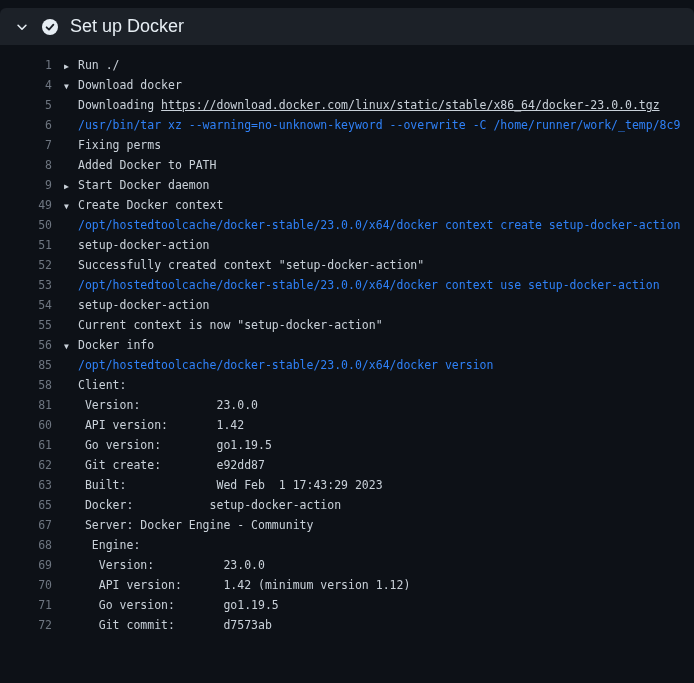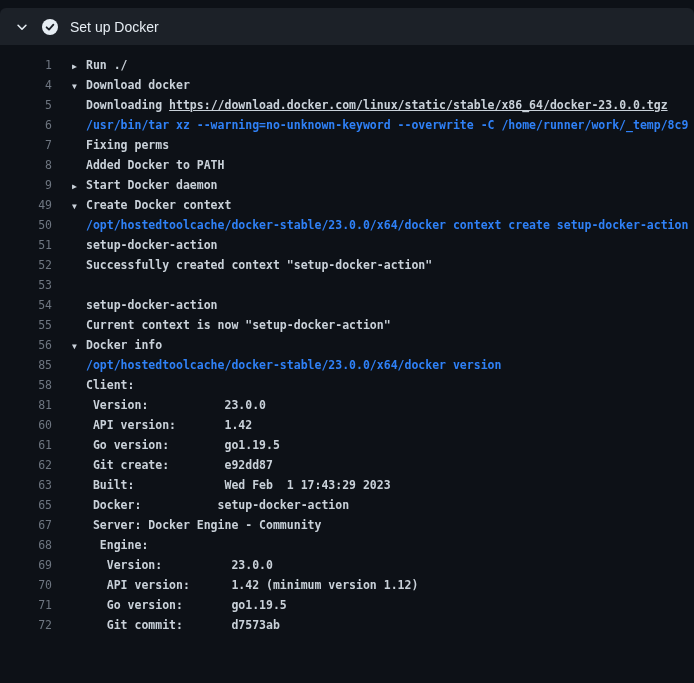--- a/index.html
+++ b/index.html
@@ -14,21 +14,21 @@
     background:#1c2128;
     display:flex;
     align-items:center;
     padding:0 14px;
     gap:12px;
     border-radius:6px 6px 0 0;
     cursor:pointer;
   }
   .chevron-wrap { width:16px; height:16px; display:flex; align-items:center; justify-content:center; }
   .check-wrap { width:16px; height:16px; display:flex; align-items:center; justify-content:center; }
-  .step-title { color:#e6edf3; font-size:14px;text-align:right; }
+  .step-title { color:#e6edf3; font-size:18px;text-align:right; }
   .log {
     padding-top:10px;
     font-family:"DejaVu Sans Mono", "Liberation Mono", monospace;
     font-size:11.5px;
     line-height:20px;
     background:#0d1117;
   }
   .log-line {
     display:flex;
     height:20px;
@@ -38,24 +38,23 @@
   .line-num {
     flex:none;
     width:52px;
     text-align:right;
     color:#6e7681;
     user-select:none;
     cursor:pointer;
   }
   .line-content {
     flex:none;
-    margin-left:20px;
+    margin-left:12px;
     color:#c9d1d9;
     white-space:pre;
-    font-weight:bold;
   }
   .line-content.indent { padding-left:14px; }
   .line-content.cmd { color:#2f81f7; }
   .tri {
     display:inline-block;
     width:14px;
     font-size:8px;
     color:#c9d1d9;
     cursor:pointer;
   }
@@ -91,21 +90,21 @@
       <div class="log-line"><span class="line-num">4</span><span class="line-content"><span class="tri">▼</span><span>Download docker</span></span></div>
       <div class="log-line"><span class="line-num">5</span><span class="line-content indent"><span>Downloading </span><span class="log-link">https://download.docker.com/linux/static/stable/x86_64/docker-23.0.0.tgz</span></span></div>
       <div class="log-line"><span class="line-num">6</span><span class="line-content indent cmd"><span>/usr/bin/tar xz --warning=no-unknown-keyword --overwrite -C /home/runner/work/_temp/8c9</span></span></div>
       <div class="log-line"><span class="line-num">7</span><span class="line-content indent"><span>Fixing perms</span></span></div>
       <div class="log-line"><span class="line-num">8</span><span class="line-content indent"><span>Added Docker to PATH</span></span></div>
       <div class="log-line"><span class="line-num">9</span><span class="line-content"><span class="tri">▶</span><span>Start Docker daemon</span></span></div>
       <div class="log-line"><span class="line-num">49</span><span class="line-content"><span class="tri">▼</span><span>Create Docker context</span></span></div>
       <div class="log-line"><span class="line-num">50</span><span class="line-content indent cmd"><span>/opt/hostedtoolcache/docker-stable/23.0.0/x64/docker context create setup-docker-action</span></span></div>
       <div class="log-line"><span class="line-num">51</span><span class="line-content indent"><span>setup-docker-action</span></span></div>
       <div class="log-line"><span class="line-num">52</span><span class="line-content indent"><span>Successfully created context "setup-docker-action"</span></span></div>
-      <div class="log-line"><span class="line-num">53</span></div>
+      <div class="log-line"><span class="line-num">53</span><span class="line-content indent cmd"><span>/opt/hostedtoolcache/docker-stable/23.0.0/x64/docker context use setup-docker-action</span></span></div>
       <div class="log-line"><span class="line-num">54</span><span class="line-content indent"><span>setup-docker-action</span></span></div>
       <div class="log-line"><span class="line-num">55</span><span class="line-content indent"><span>Current context is now "setup-docker-action"</span></span></div>
       <div class="log-line"><span class="line-num">56</span><span class="line-content"><span class="tri">▼</span><span>Docker info</span></span></div>
       <div class="log-line"><span class="line-num">85</span><span class="line-content indent cmd"><span>/opt/hostedtoolcache/docker-stable/23.0.0/x64/docker version</span></span></div>
       <div class="log-line"><span class="line-num">58</span><span class="line-content indent"><span>Client:</span></span></div>
       <div class="log-line"><span class="line-num">81</span><span class="line-content indent"><span> Version:           23.0.0</span></span></div>
       <div class="log-line"><span class="line-num">60</span><span class="line-content indent"><span> API version:       1.42</span></span></div>
       <div class="log-line"><span class="line-num">61</span><span class="line-content indent"><span> Go version:        go1.19.5</span></span></div>
       <div class="log-line"><span class="line-num">62</span><span class="line-content indent"><span> Git create:        e92dd87</span></span></div>
       <div class="log-line"><span class="line-num">63</span><span class="line-content indent"><span> Built:             Wed Feb  1 17:43:29 2023</span></span></div>

